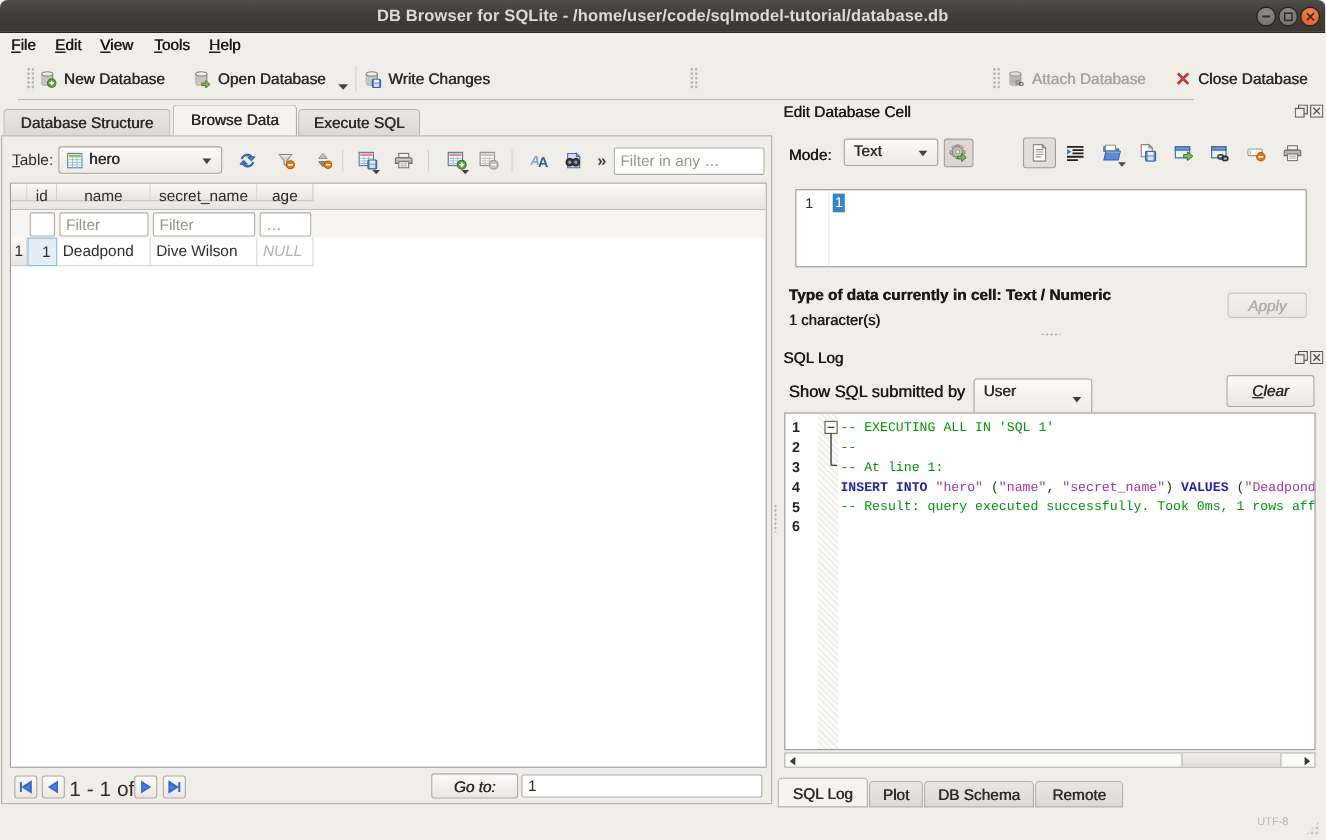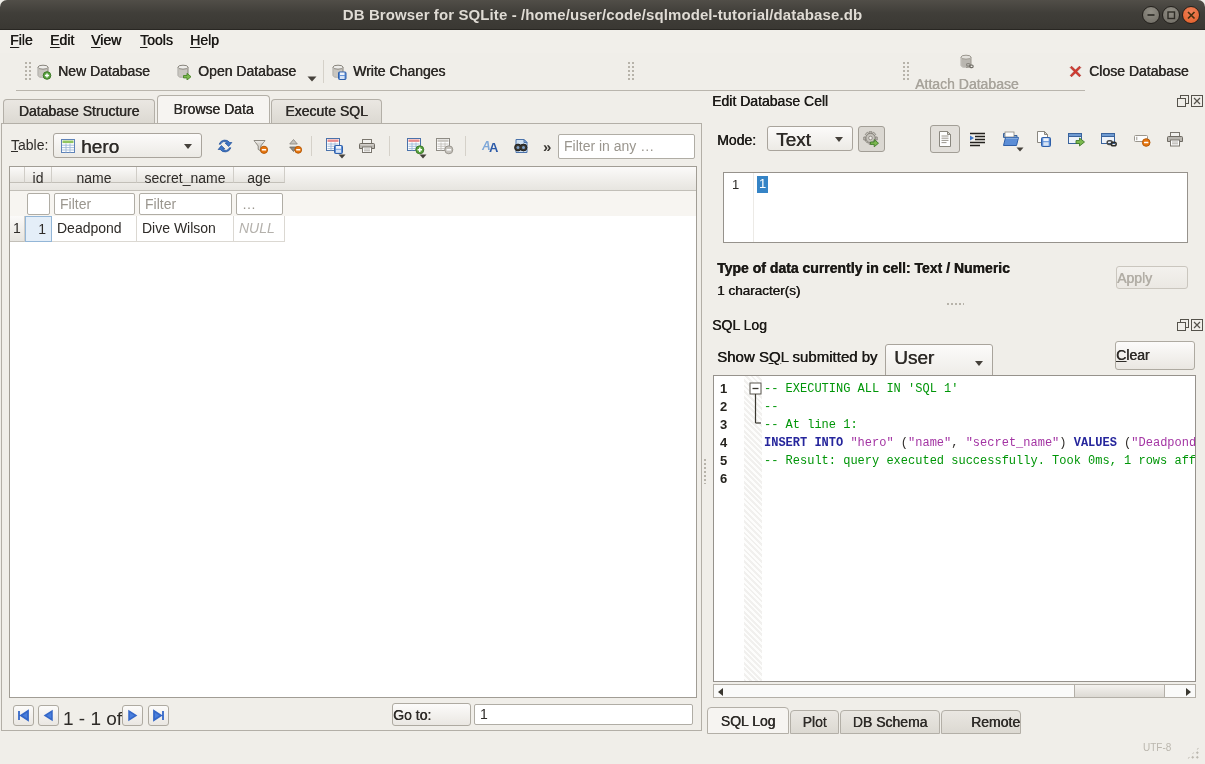--- a/index.html
+++ b/index.html
@@ -20,21 +20,21 @@
 
 
 #menubar { position:absolute; left:0; top:30px; width:1205px; height:23px; background:#f1efea; font-size:14px; }
 #menubar span { position:absolute; top:2px; color:#1c1a17; }
 #menubar u { text-decoration-thickness:1px; text-underline-offset:2px; }
 
 
 #toolbar { position:absolute; left:16px; top:53px; width:1069px; height:38px; background:#f0eee9;
   border-bottom:1px solid #b9b5ad; font-size:14px; }
 .tbitem { position:absolute; top:0; height:36px; display:flex; align-items:center; gap:6px; color:#2e2b28; white-space:nowrap; }
-.tbitem.disabled { color:#a8a49c;flex-direction:column; }
+.tbitem.disabled { color:#a8a49c; }
 .tb-handle { position:absolute; top:8px; width:7px; height:21px;
   background-image:radial-gradient(circle, #b7b3aa 1.1px, transparent 1.2px);
   background-size:4px 4px; }
 .tb-sep { position:absolute; top:7px; width:1px; height:23px; background:#d5d1c9; }
 
 
 .tab { position:absolute; height:24px; line-height:23px; font-size:14px; text-align:center; white-space:nowrap;
   background:linear-gradient(#eae7e2,#dcd9d2); border:1px solid #b3afa7; border-bottom:none;
   border-radius:4px 4px 0 0; top:99px; color:#2e2b28; }
 .tab.active { background:#f6f4f1; top:95px; height:28px; line-height:27px; z-index:3; }
@@ -51,25 +51,25 @@
 .finput { position:absolute; background:#fff; border:1px solid #b0ada5; border-radius:2px;
   color:#9a968e; height:22px; line-height:20px; padding:0 5px; font-size:14px; }
 
 
 .navbtn { position:absolute; top:581px; width:21px; height:21px; background:linear-gradient(#fcfbfa,#eae7e2);
   border:1px solid #aeaaa1; border-radius:3px; }
 .navbtn svg { position:absolute; left:2px; top:2px; }
 
 
 .dock-title { position:absolute; font-size:14px; color:#1c1a17; white-space:nowrap; }
-.combo { position:absolute; background:linear-gradient(#fcfbfa,#eceae5); border:1px solid #a9a49c; border-radius:3px; font-size:19px; }
+.combo { position:absolute; background:linear-gradient(#fcfbfa,#eceae5); border:1px solid #a9a49c; border-radius:3px; font-size:14px; }
 .combo .arr { position:absolute; right:9px; top:50%; margin-top:-2px; width:0; height:0;
   border-left:4px solid transparent; border-right:4px solid transparent; border-top:5px solid #45413b; }
 .btn { position:absolute; background:linear-gradient(#fcfbfa,#eae7e2); border:1px solid #aeaaa1; border-radius:3px;
-  font-size:14px; color:#2e2b28; }
+  text-align:center; font-size:14px; color:#2e2b28;font-style:italic; }
 .btn.disabled { color:#b2aea6; border-color:#cac6be; background:linear-gradient(#f3f1ed,#ebe8e3); }
 .dockbtns { position:absolute; width:25px; height:12px; }
 
 #celledit { position:absolute; left:723px; top:172px; width:465px; height:71px; background:#fff; border:1px solid #96928c; }
 
 #sqlcode { position:absolute; left:713px; top:375px; width:483px; height:307px; background:#fff; border:1px solid #96928c;
   font-family:"Liberation Mono", monospace; font-size:12px; overflow:hidden; }
 .ln { position:absolute; left:6px; width:24px; font-weight:bold; color:#26241f; font-family:"Liberation Sans",sans-serif; font-size:13px; }
 .codeline { position:absolute; left:50px; white-space:pre; }
 .c-com { color:#009608; }
@@ -490,18 +490,18 @@
     </svg>
   <div class="thumb"></div>
   <svg style="position:absolute;right:3px;top:3px;" width="8" height="8">
       <path d="M2 0 L7 4 L2 8 z" fill="#3a372f"></path>
     </svg>
 </div>
 
 <div class="btab active" style="left:707px; width:82px;">SQL Log</div>
 <div class="btab" style="left:790px; width:49px;">Plot</div>
 <div class="btab" style="left:840px; width:100px;">DB Schema</div>
-<div class="btab" style="left:941px; width:80px;text-align:right;">Remote</div>
+<div class="btab" style="left:941px; width:80px;">Remote</div>
 
 <div style="position:absolute; left:1143px; top:742px; font-size:10px; color:#bbb7ae;">UTF-8</div>
 <div style="position:absolute; left:1186px; top:746px; width:14px; height:14px;
   background-image:radial-gradient(circle, #b7b3aa 1px, transparent 1.1px); background-size:4.5px 4.5px;
   clip-path:polygon(100% 0, 100% 100%, 0 100%);"></div>
 
 </body></html>

